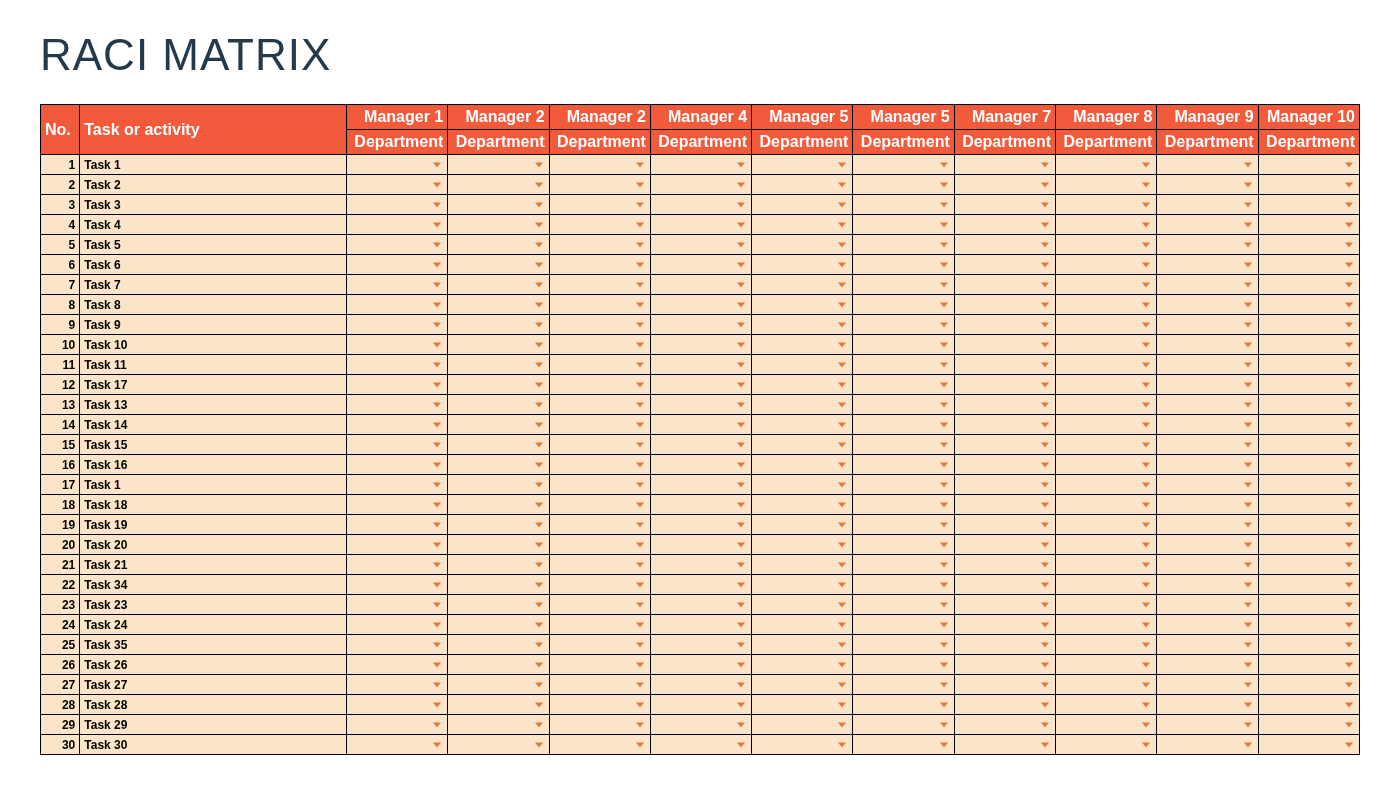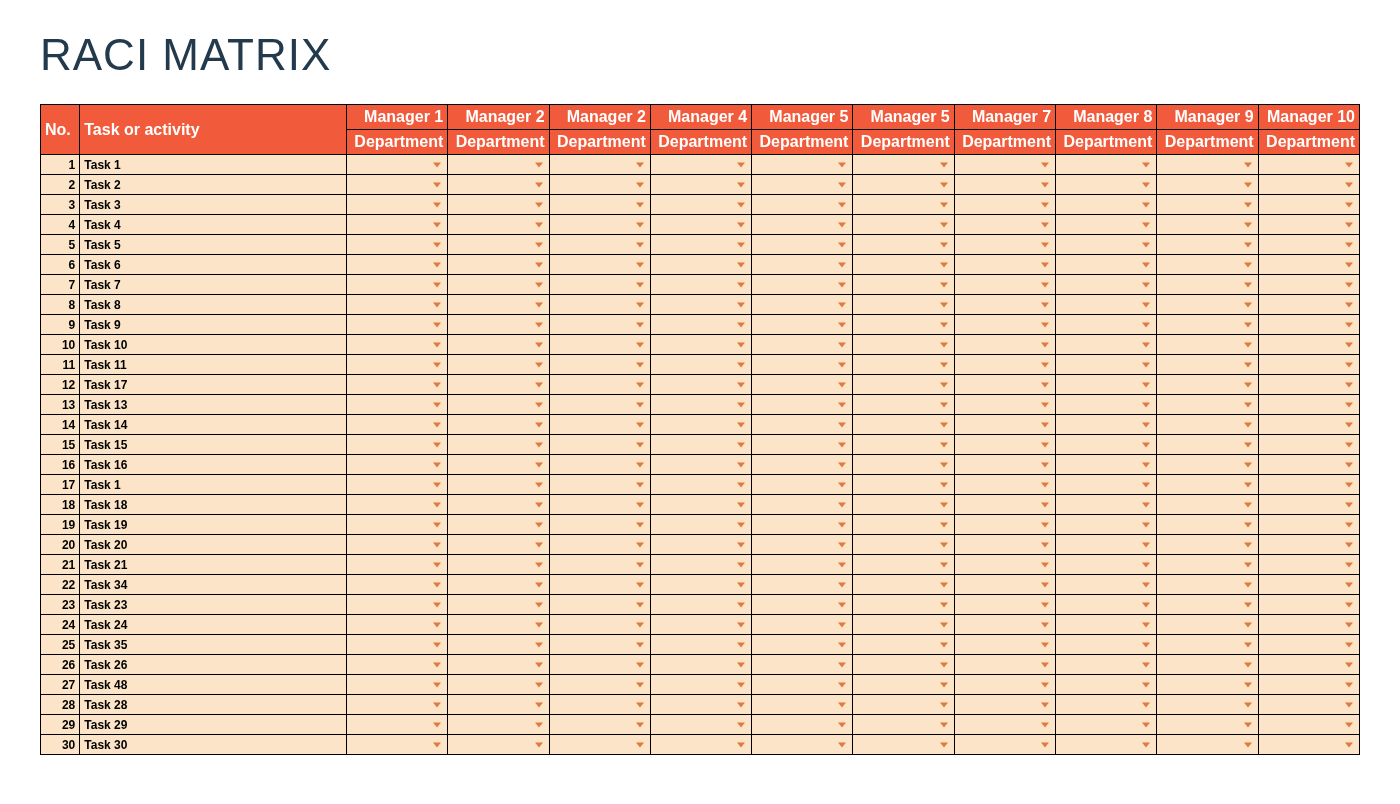--- a/index.html
+++ b/index.html
@@ -1005,21 +1005,21 @@
         </td>
         <td class="dd">
           <span class="dd-arrow"></span>
         </td>
         <td class="dd">
           <span class="dd-arrow"></span>
         </td>
       </tr>
       <tr>
         <td class="num">27</td>
-        <td class="task">Task 48</td>
+        <td class="task">Task 27</td>
         <td class="dd">
           <span class="dd-arrow"></span>
         </td>
         <td class="dd">
           <span class="dd-arrow"></span>
         </td>
         <td class="dd">
           <span class="dd-arrow"></span>
         </td>
         <td class="dd">

